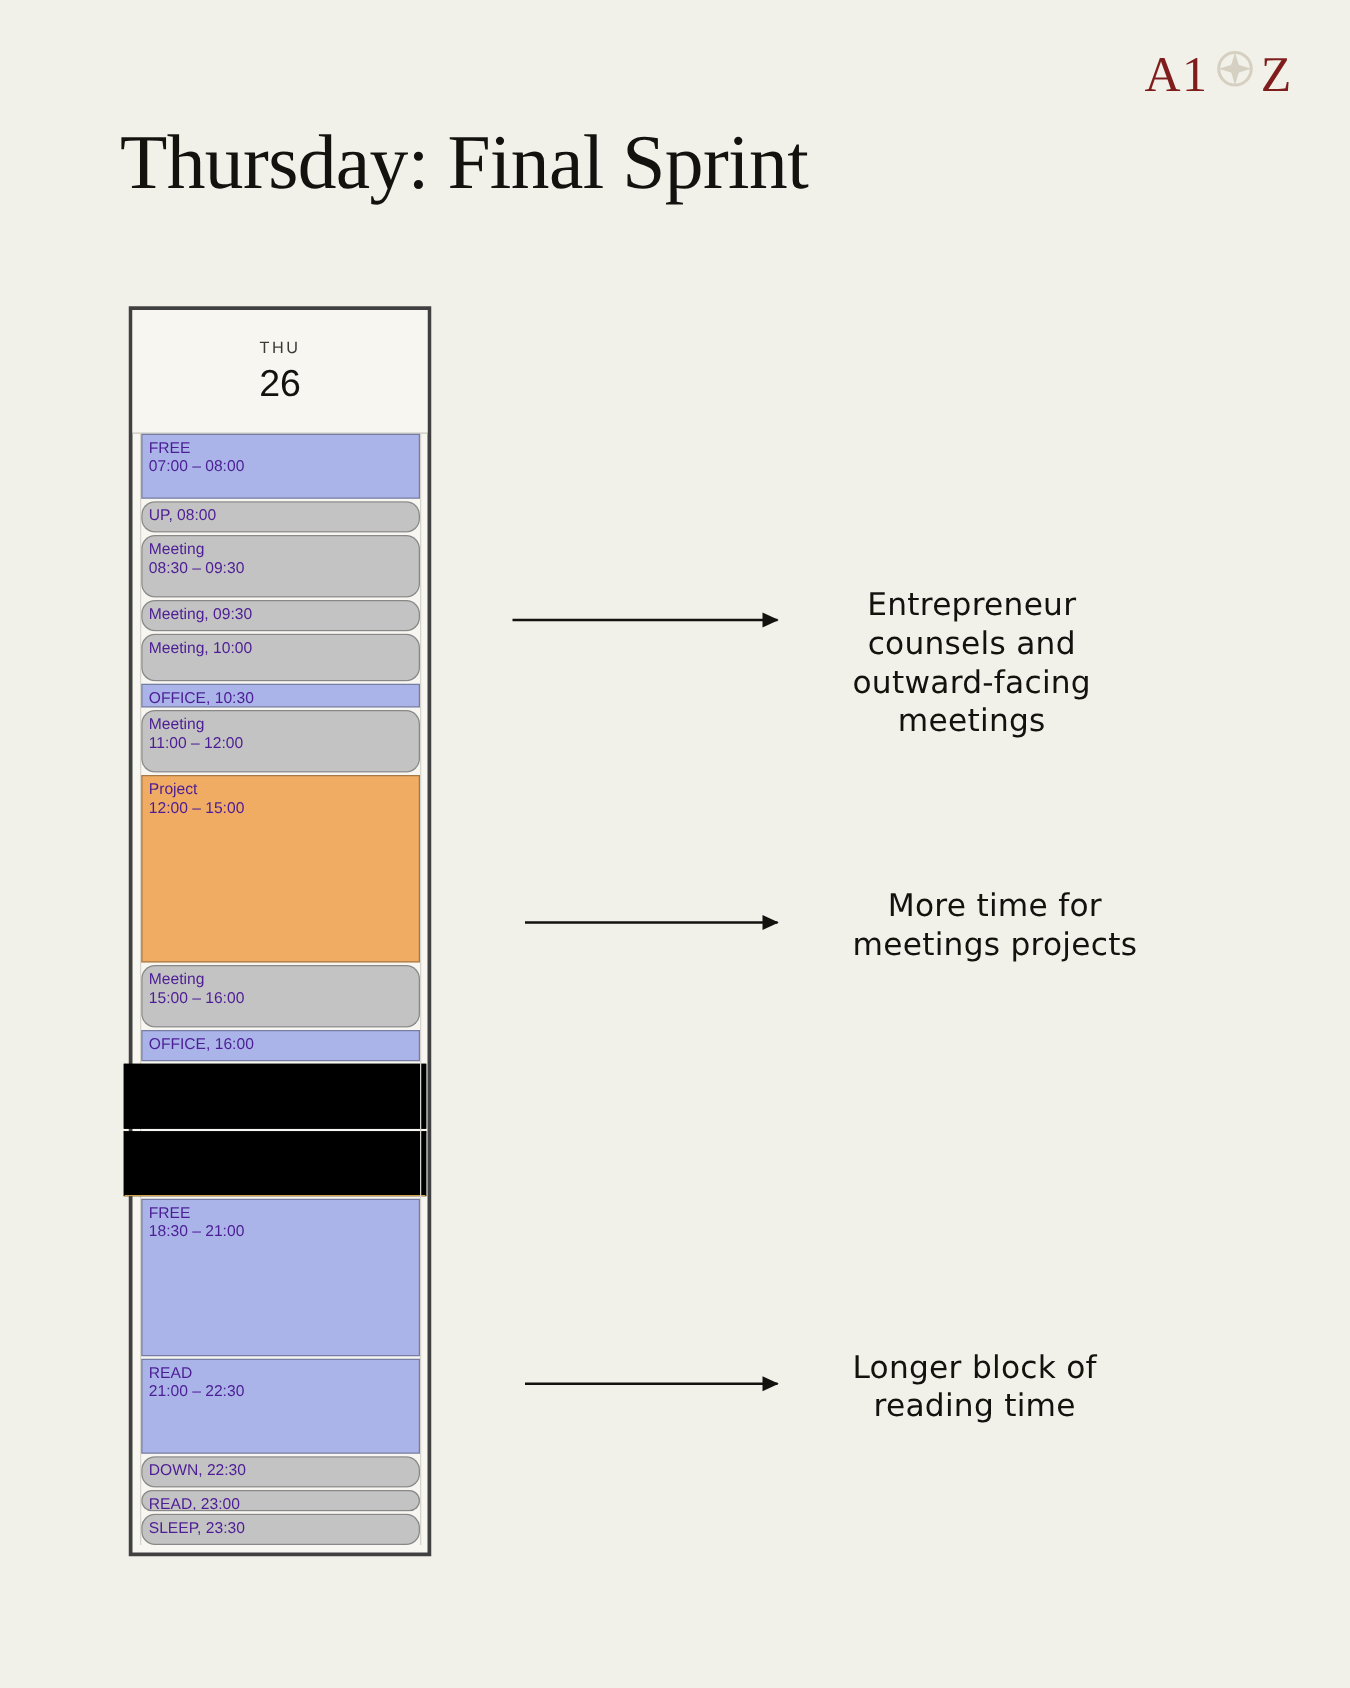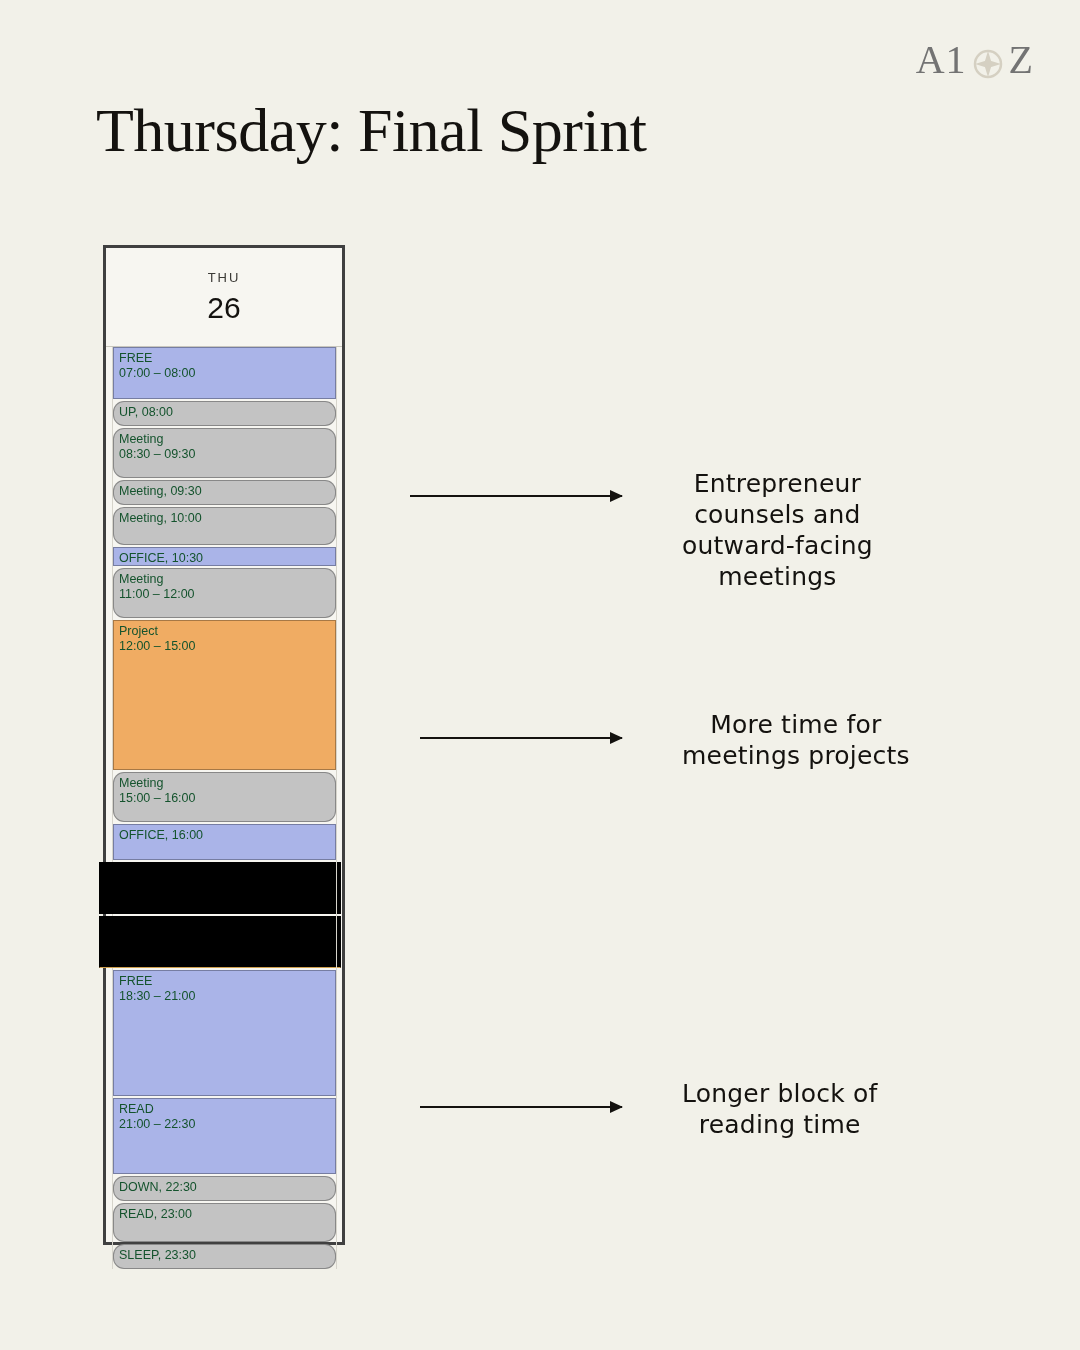--- a/index.html
+++ b/index.html
@@ -16,23 +16,23 @@
   }
 
   
   .brand {
     position: absolute;
     top: 36px;
     right: 46px;
     font-family: "Liberation Serif", serif;
     font-size: 40px;
     letter-spacing: 1px;
-    color: #737373;
+    color: #7f1d1d;
     display: flex;
-    align-items: flex-end;
+    align-items: flex-start;
     gap: 2px;
     user-select: none;
   }
   .brand .globe {
     width: 38px;
     height: 38px;
     position: relative;
     display: inline-block;
   }
   .brand .globe svg { display: block; }
@@ -111,21 +111,21 @@
   }
 
   .evt {
     position: relative;
     margin: 0 6px 2px 7px;
     box-sizing: border-box;
     border: 1px solid rgba(0,0,0,0.30);
     padding: 3px 5px 2px 5px;
     font-size: 12.5px;
     line-height: 15px;
-    color: #14532d;
+    color: #4c1d95;
     overflow: hidden;
   }
   .evt .ttl { display: block; }
   .evt .rng { display: block; }
   .evt.gray  { background: #c3c3c3; border-radius: 11px; }
   .evt.blue  { background: #aab4e8; }
   .evt.orange{ background: #f0ac63; }
   .evt.black {
     background: #000000;
     border-color: #000000;
@@ -214,41 +214,41 @@
         <span class="rng">11:00 – 12:00</span>
       </div>
       <div class="evt orange" style="height: 150px;">
         <span class="ttl">Project</span>
         <span class="rng">12:00 – 15:00</span>
       </div>
       <div class="evt gray" style="height: 50px;">
         <span class="ttl">Meeting</span>
         <span class="rng">15:00 – 16:00</span>
       </div>
-      <div class="evt blue" style="height: 36px;">
+      <div class="evt blue" style="height: 25px;">
         <span class="ttl">OFFICE, 16:00</span>
       </div>
       <div class="evt black" style="height: 52px;">
         <span class="ttl"></span>
       </div>
       <div class="evt black bordered" style="height: 52px;">
         <span class="ttl"></span>
       </div>
       <div class="evt blue" style="height: 126px;">
         <span class="ttl">FREE</span>
         <span class="rng">18:30 – 21:00</span>
       </div>
       <div class="evt blue" style="height: 76px;">
         <span class="ttl">READ</span>
         <span class="rng">21:00 – 22:30</span>
       </div>
       <div class="evt gray" style="height: 25px;">
         <span class="ttl">DOWN, 22:30</span>
       </div>
-      <div class="evt gray" style="height: 39px;">
+      <div class="evt gray" style="height: 17px;">
         <span class="ttl">READ, 23:00</span>
       </div>
       <div class="evt gray" style="height: 25px;">
         <span class="ttl">SLEEP, 23:30</span>
       </div>
     </div>
 </div>
 
 <div class="arrow" style="left:410px; top:495px; width:212px;"></div>
 <div class="arrow" style="left:420px; top:737px; width:202px;"></div>

